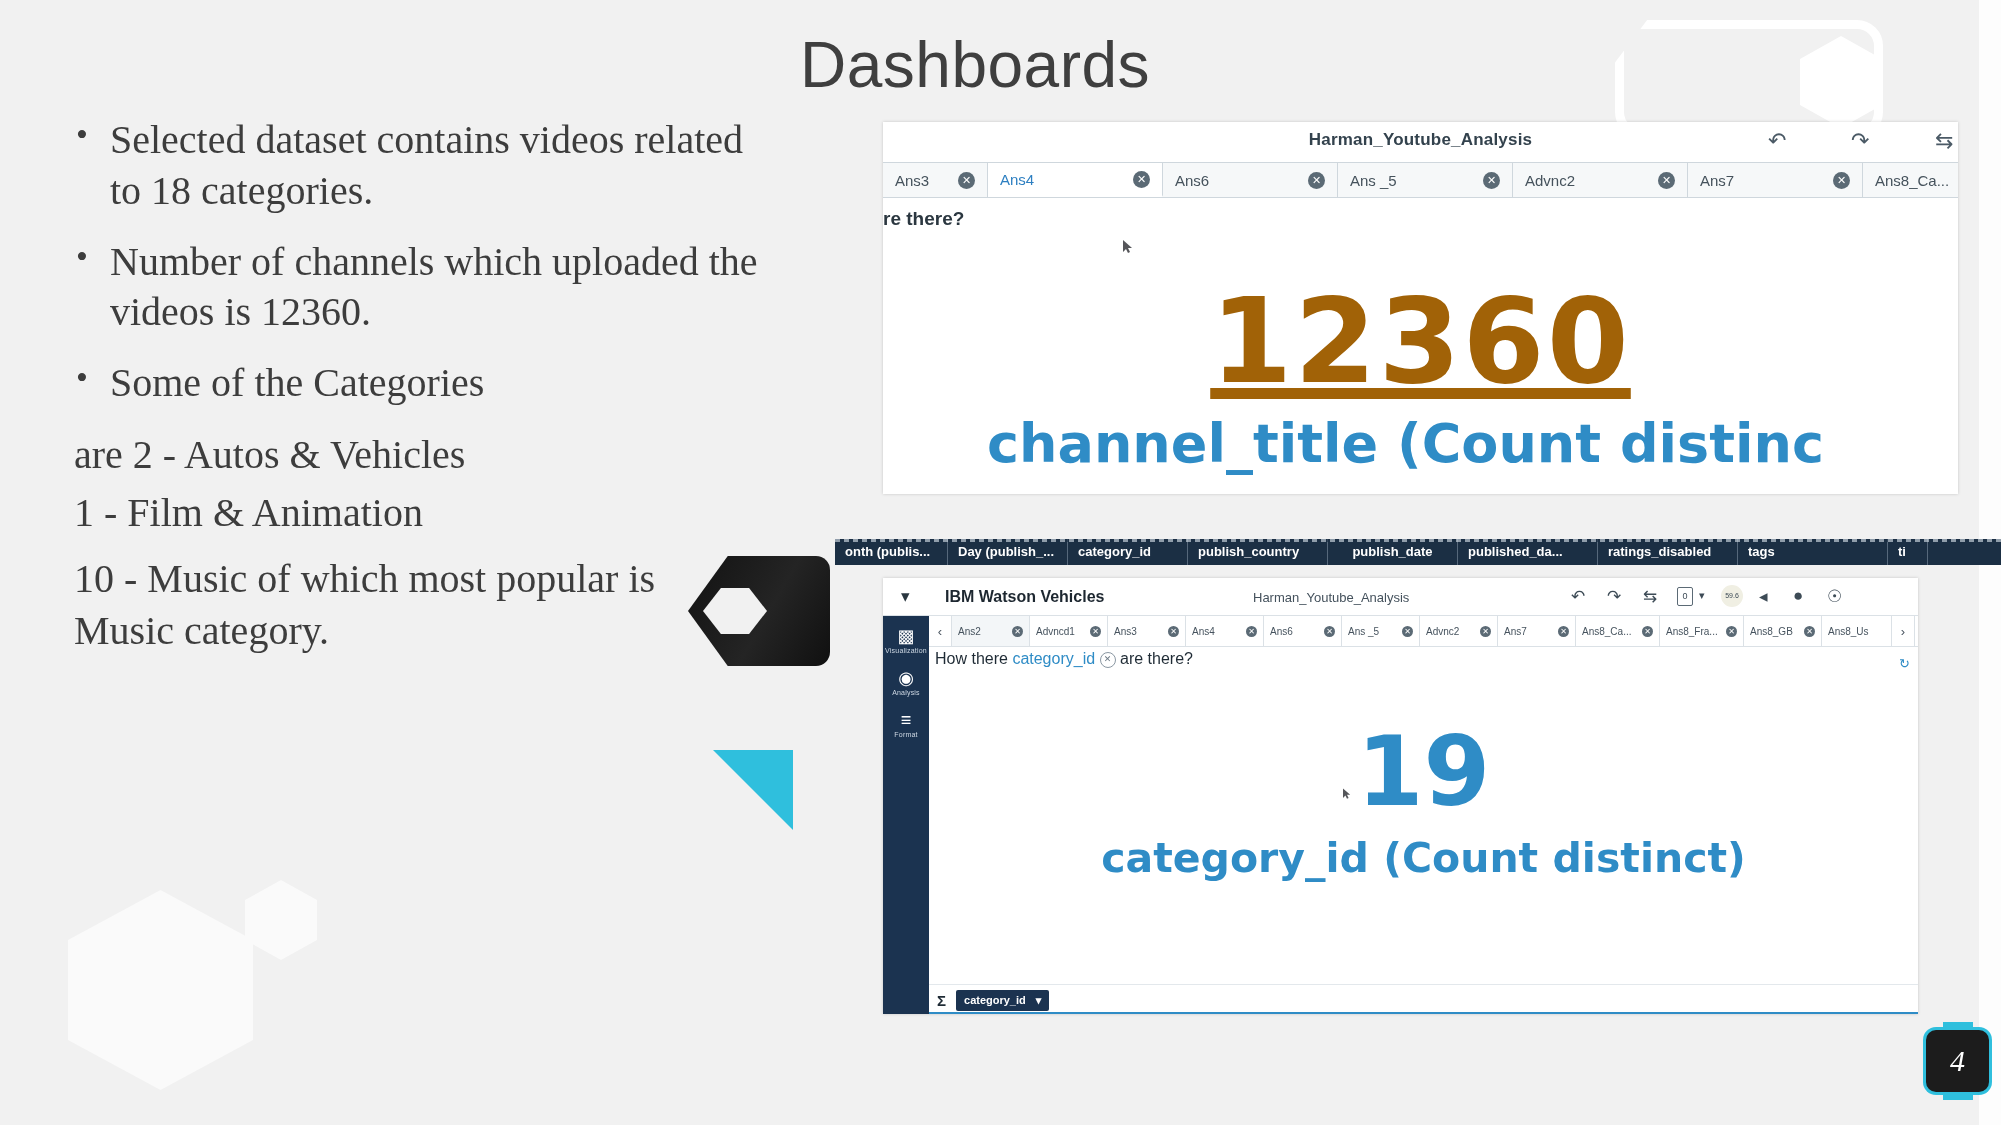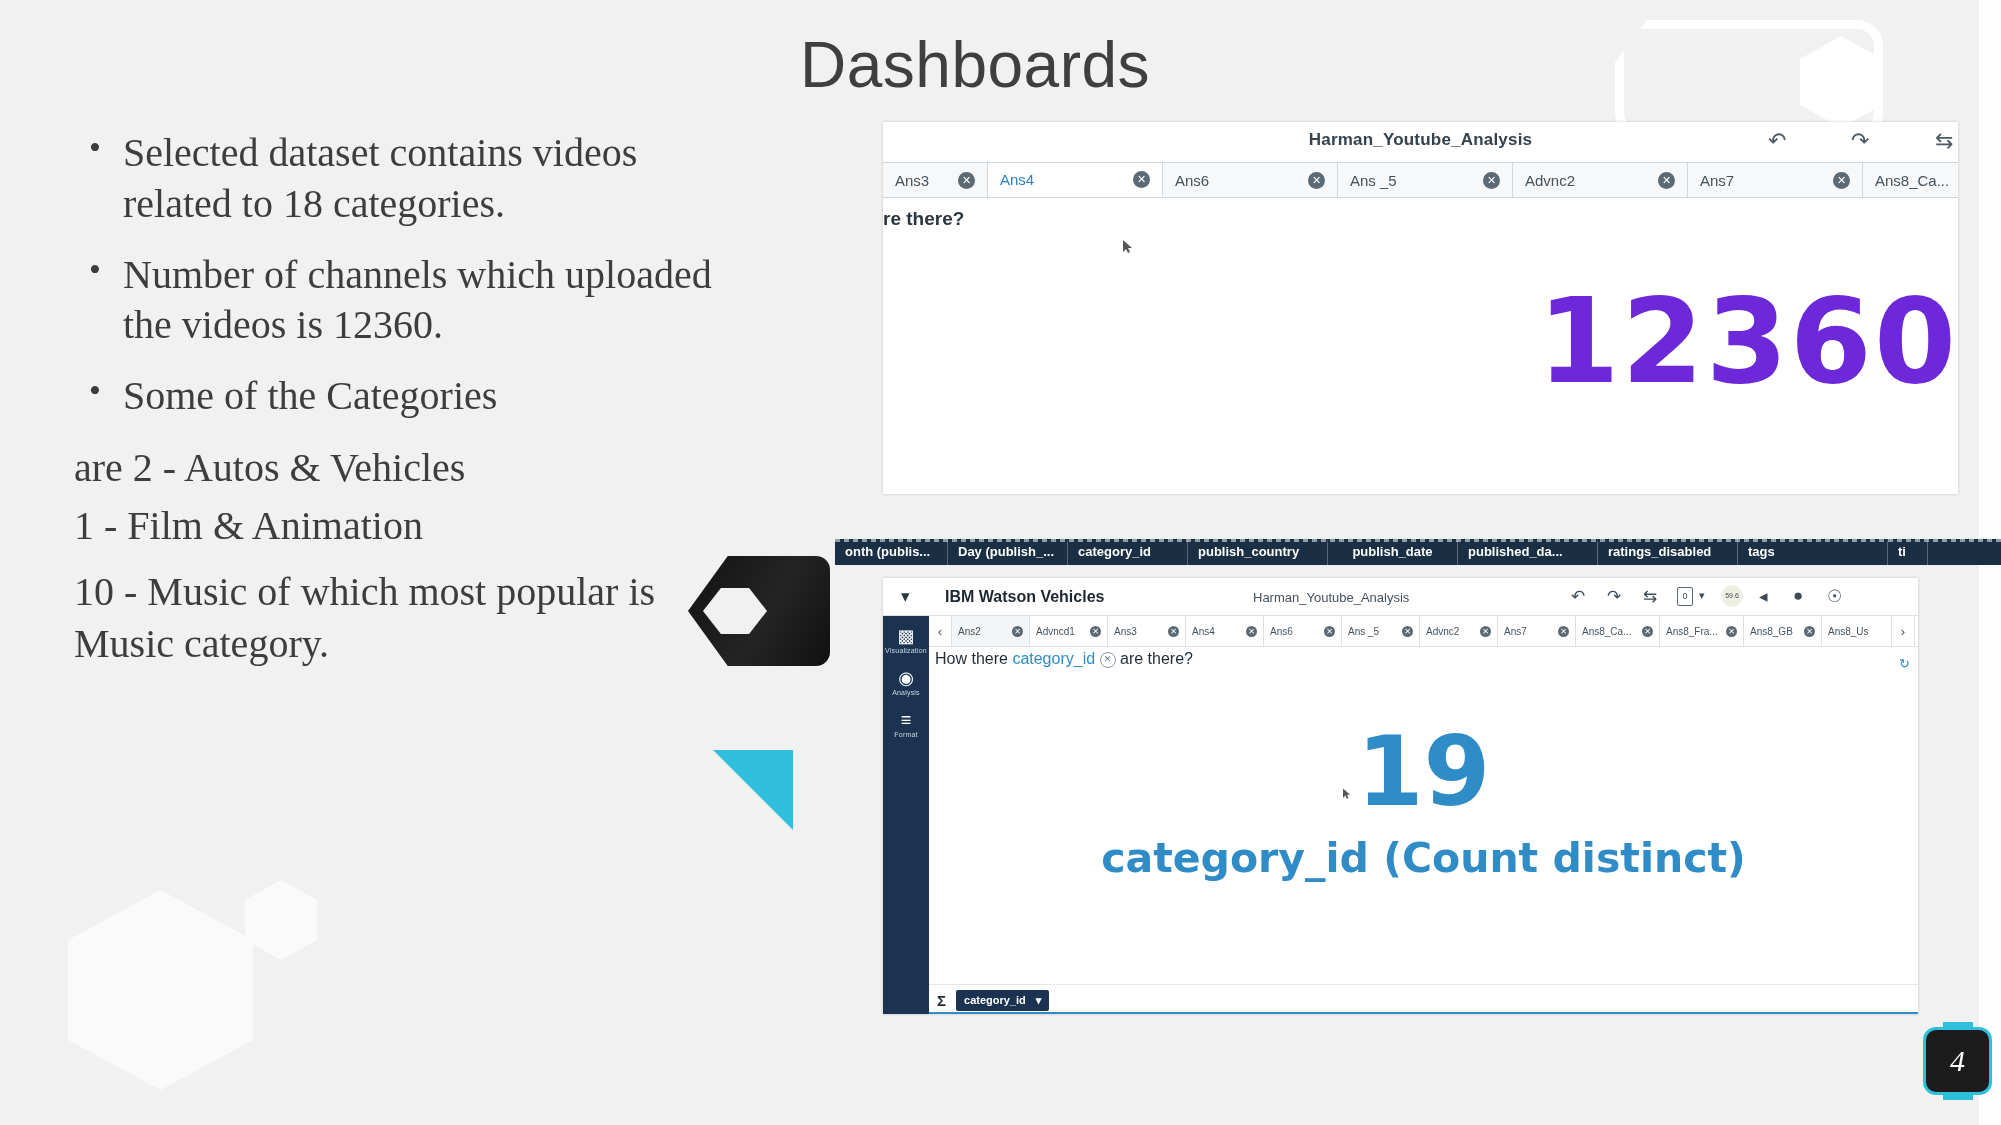--- a/index.html
+++ b/index.html
@@ -59,21 +59,21 @@
     position:absolute;left:800px;top:28px;
     font-size:64px;color:#3f3f3f;letter-spacing:.5px;
     font-family:"Liberation Sans", sans-serif;font-weight:400;
   }
 
   
   .body-text{
     position:absolute;left:62px;top:115px;width:700px;
     font-family:"Liberation Serif", serif;color:#3d3d3d;
   }
-  ul.bullets{list-style:none;margin:13px;padding:0;}
+  ul.bullets{list-style:none;margin:0;padding:0;}
   ul.bullets li{
     position:relative;padding-left:48px;font-size:40px;line-height:1.27;
     margin-bottom:20px;
   }
   ul.bullets li:before{
     content:"\2022";position:absolute;left:14px;top:-2px;font-size:34px;color:#3d3d3d;
   }
   .plain-line{font-size:40px;line-height:1.30;margin:0 0 6px 12px;}
   .plain-par{font-size:40px;line-height:1.30;margin:14px 0 0 12px;}
 
@@ -95,23 +95,24 @@
     font-size:15px;color:#45525c;justify-content:space-between;
   }
   .shotA .tab.active{background:#ffffff;color:#2d7fc1;border-bottom:2px solid #ffffff;}
   .shotA .tab .x{
     width:17px;height:17px;border-radius:50%;background:#5b6a75;color:#fff;
     font-size:11px;line-height:17px;text-align:center;flex:0 0 auto;
   }
   .shotA .qline{position:absolute;left:0;top:86px;font-size:19px;color:#2b3740;font-weight:600;}
   .shotA .cursor{position:absolute;left:240px;top:118px;width:10px;height:14px;}
   .shotA .bignum{
-    position:absolute;left:0;right:0;top:150px;text-align:right;
-    font-size:118px;font-weight:700;color:#6d28d9;letter-spacing:2px;
+    position:absolute;left:0;right:0;top:150px;text-align:center;
+    font-size:118px;font-weight:700;color:#a16207;letter-spacing:2px;
     font-family:"DejaVu Sans", sans-serif;
+    text-decoration:underline;
   }
   .shotA .biglabel{
     position:absolute;left:-30px;right:0;top:290px;text-align:center;
     font-size:54px;font-weight:700;color:#2f8cc6;white-space:nowrap;
     font-family:"DejaVu Sans", sans-serif;
   }
 
   
   .colstrip{
     position:absolute;left:835px;top:539px;width:1252px;height:26px;
@@ -273,20 +274,21 @@
 
     </div>
 
     <div class="qline">re there?</div>
 
     <svg class="cursor" viewBox="0 0 10 14">
       <path d="M0 0 L0 12 L3 9 L5 13 L7 12 L5 8 L9 8 Z" fill="#55565a"></path>
     </svg>
 
     <div class="bignum">12360</div>
+    <div class="biglabel">channel_title (Count distinc</div>
   </div>
 
   <div class="colstrip">
     <div class="dashes"></div>
     <div class="col" style="width:113px;">onth (publis...</div>
     <div class="col" style="width:120px;">Day (publish_...</div>
     <div class="col" style="width:120px;">category_id</div>
     <div class="col" style="width:140px;">publish_country</div>
     <div class="col" style="width:130px;text-align:center;">publish_date</div>
     <div class="col" style="width:140px;">published_da...</div>

